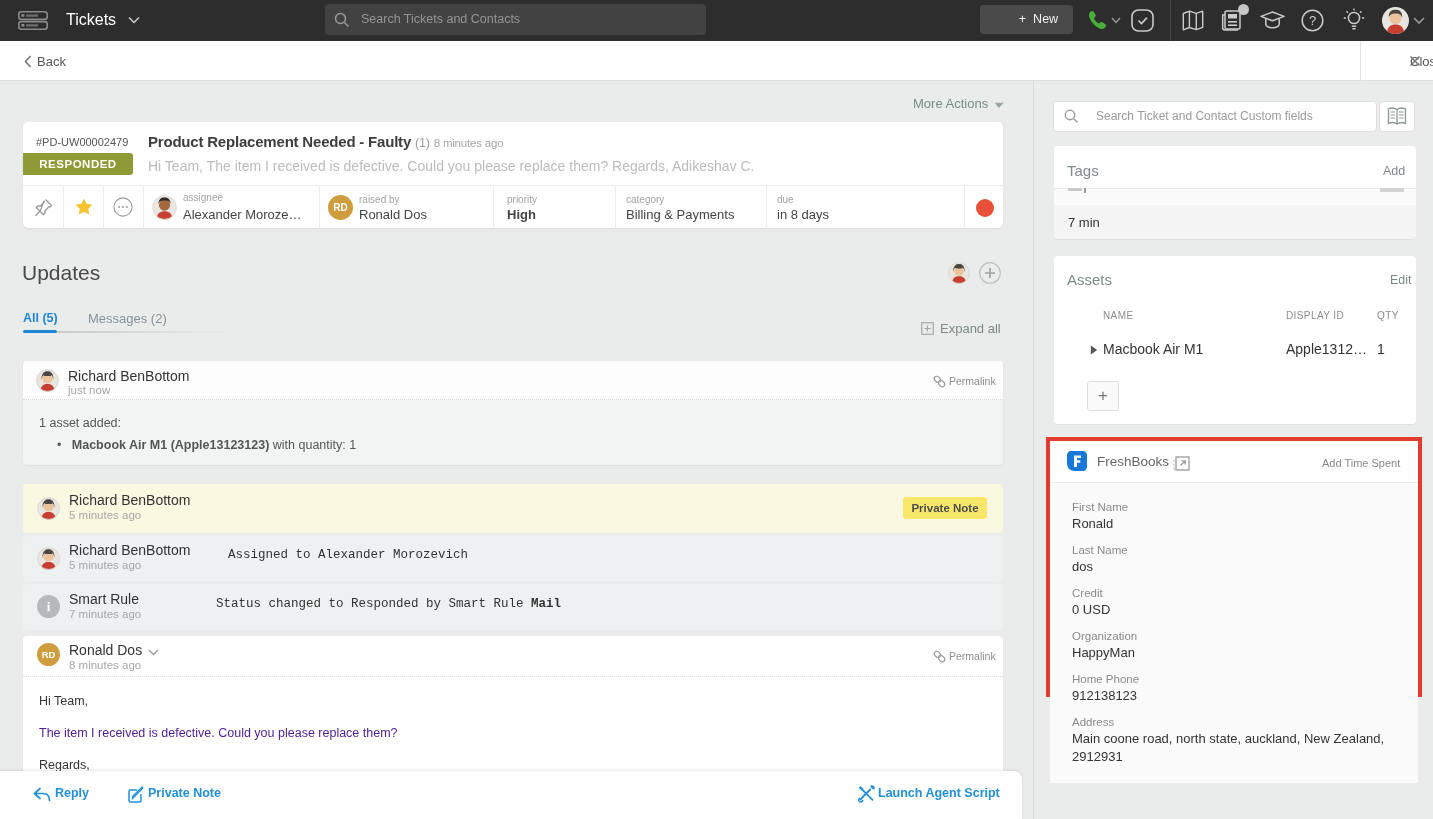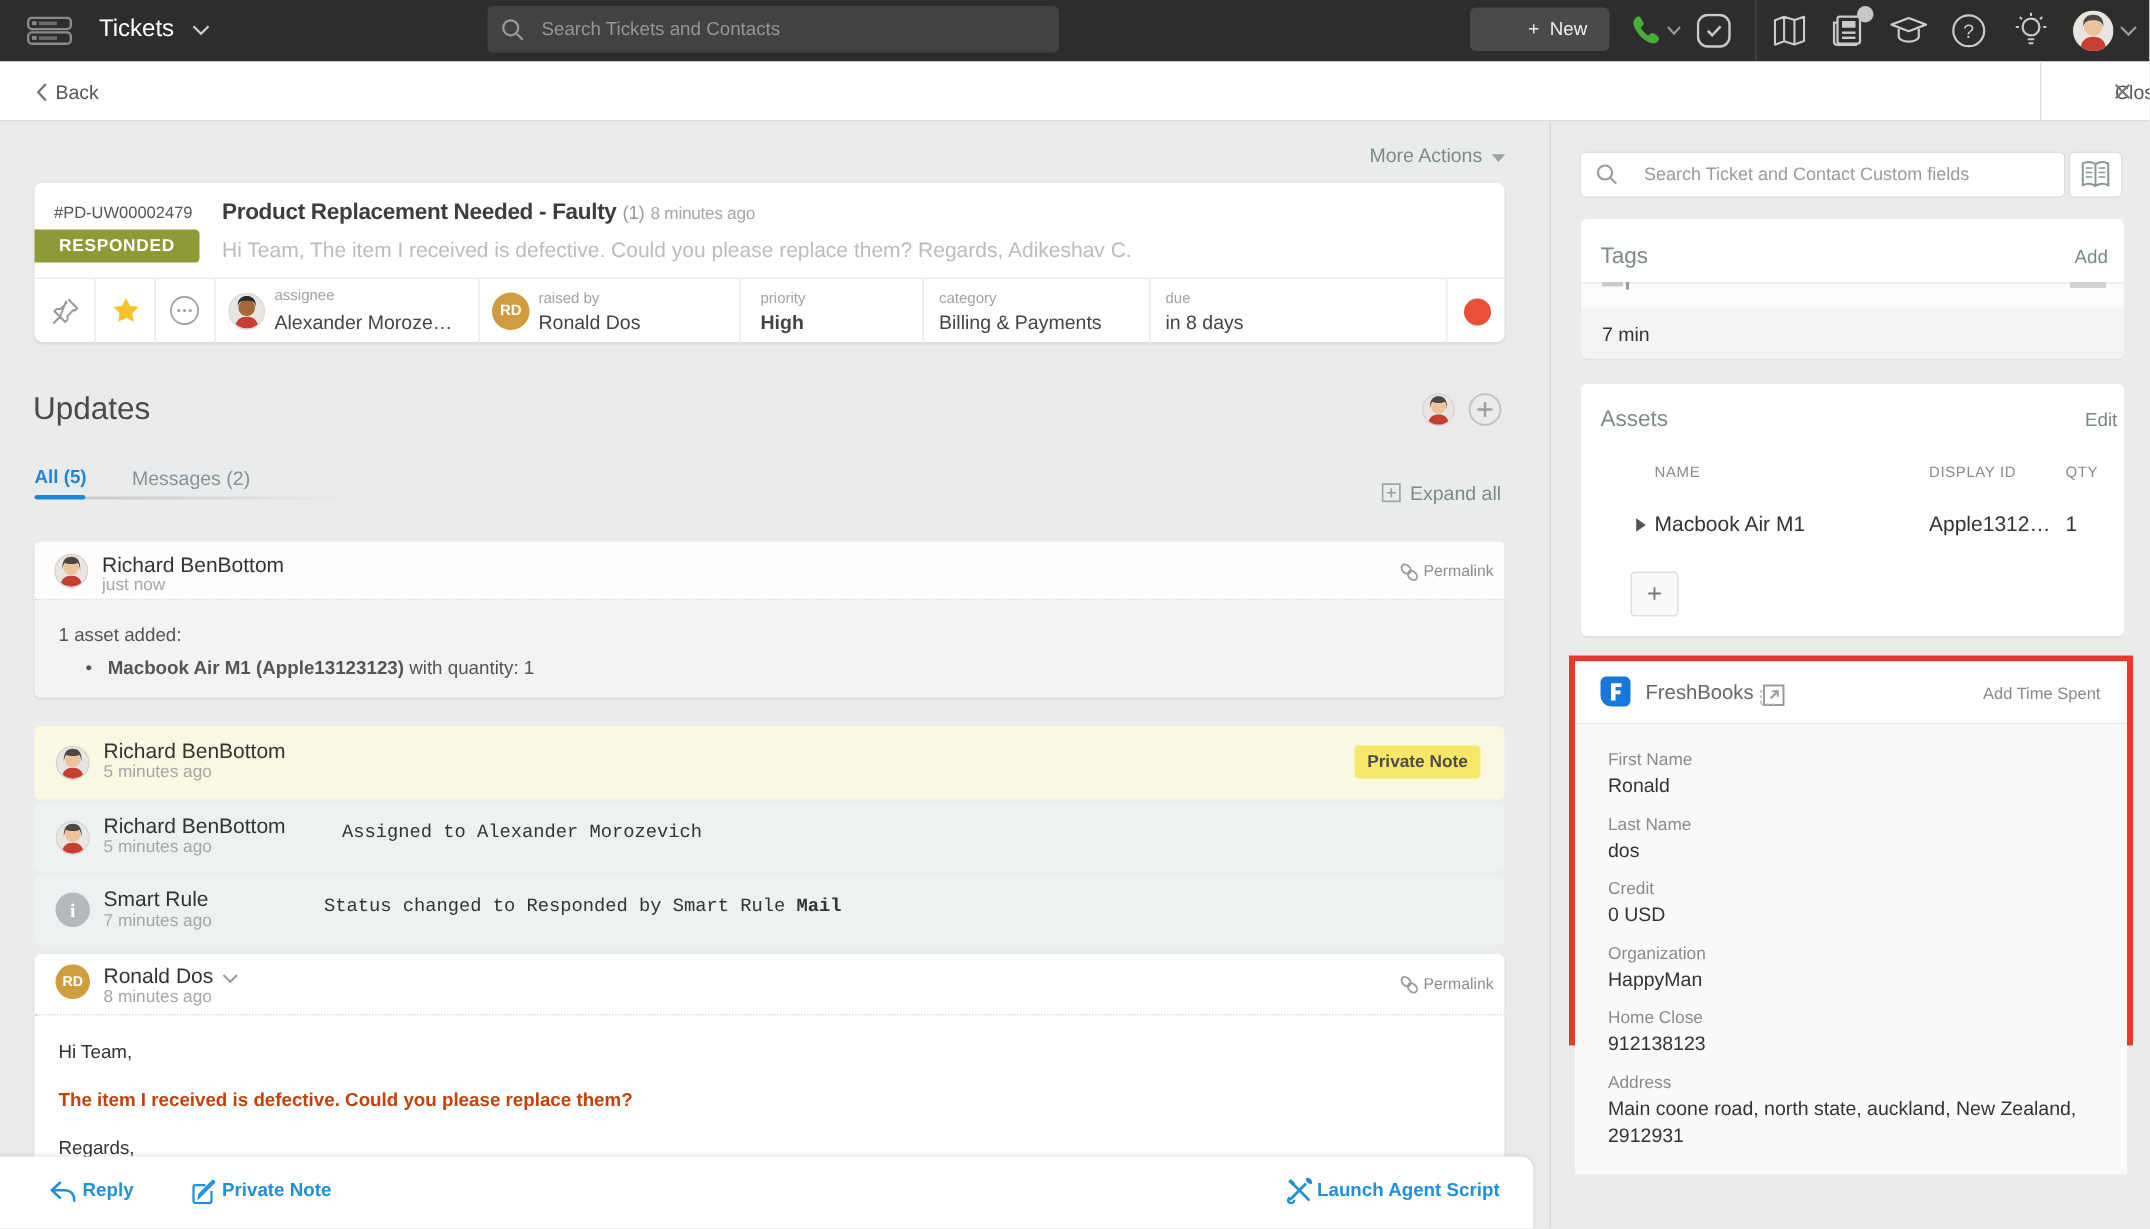--- a/index.html
+++ b/index.html
@@ -292,21 +292,21 @@
     <div class="abs utime" style="left:46px;top:23px;">8 minutes ago</div>
     <svg class="abs" style="left:910px;top:14px" width="13" height="13" viewBox="0 0 13 13">
         <g fill="none" stroke="#999" stroke-width="1.2">
           <ellipse cx="4.4" cy="4.4" rx="3.5" ry="2.6" transform="rotate(45 4.4 4.4)"></ellipse>
           <ellipse cx="8.6" cy="8.6" rx="3.5" ry="2.6" transform="rotate(45 8.6 8.6)"></ellipse>
         </g>
       </svg>
     <div class="permalink" style="left:926px;top:14px;">Permalink</div>
     <div class="abs" style="left:0;top:40px;width:980px;border-top:1px dotted #ddd;"></div>
     <div class="abs" style="left:16px;top:58px;font-size:12.5px;color:#333;">Hi Team,</div>
-    <div class="abs" style="left:16px;top:90px;font-size:12.5px;color:#c2410c;font-weight:bold;">The item I received is defective. Could you please replace them?</div>
+    <div class="abs" style="left:16px;top:90px;font-size:12.5px;color:#4c1d95;">The item I received is defective. Could you please replace them?</div>
     <div class="abs" style="left:16px;top:122px;font-size:12.5px;color:#333;">Regards,</div>
   </div>
 </div>
 
 <div id="footer">
   <svg class="abs" style="left:33px;top:16px" width="18" height="15" viewBox="0 0 18 15">
       <path d="M7 1.5 L1.5 6.5 L7 11.5 M1.8 6.5 L10 6.5 C14 6.5 16.5 9 16.5 13.5" fill="none" stroke="#2190d9" stroke-width="1.7" stroke-linejoin="round" stroke-linecap="round"></path>
     </svg>
   <div class="abs flink" style="left:55px;top:15px;">Reply</div>
   <svg class="abs" style="left:128px;top:15px" width="17" height="17" viewBox="0 0 17 17">
@@ -377,21 +377,21 @@
     <div class="abs" style="left:272px;top:16px;font-size:11px;color:#888;">Add Time Spent</div>
     <div class="abs" style="left:0;top:43px;width:368px;height:299px;background:#fafafa;">
       <div class="abs flabel" style="left:22px;top:17px;">First Name</div>
       <div class="abs fvalue" style="left:22px;top:32px;">Ronald</div>
       <div class="abs flabel" style="left:22px;top:60px;">Last Name</div>
       <div class="abs fvalue" style="left:22px;top:75px;">dos</div>
       <div class="abs flabel" style="left:22px;top:103px;">Credit</div>
       <div class="abs fvalue" style="left:22px;top:118px;">0 USD</div>
       <div class="abs flabel" style="left:22px;top:146px;">Organization</div>
       <div class="abs fvalue" style="left:22px;top:161px;">HappyMan</div>
-      <div class="abs flabel" style="left:22px;top:189px;">Home Close</div>
+      <div class="abs flabel" style="left:22px;top:189px;">Home Phone</div>
       <div class="abs fvalue" style="left:22px;top:204px;">912138123</div>
       <div class="abs flabel" style="left:22px;top:232px;">Address</div>
       <div class="abs fvalue" style="left:22px;top:247px;">Main coone road, north state, auckland, New Zealand,</div>
       <div class="abs fvalue" style="left:22px;top:265px;">2912931</div>
     </div>
   </div>
 </div>
 
 <div id="coldiv"></div>
 

